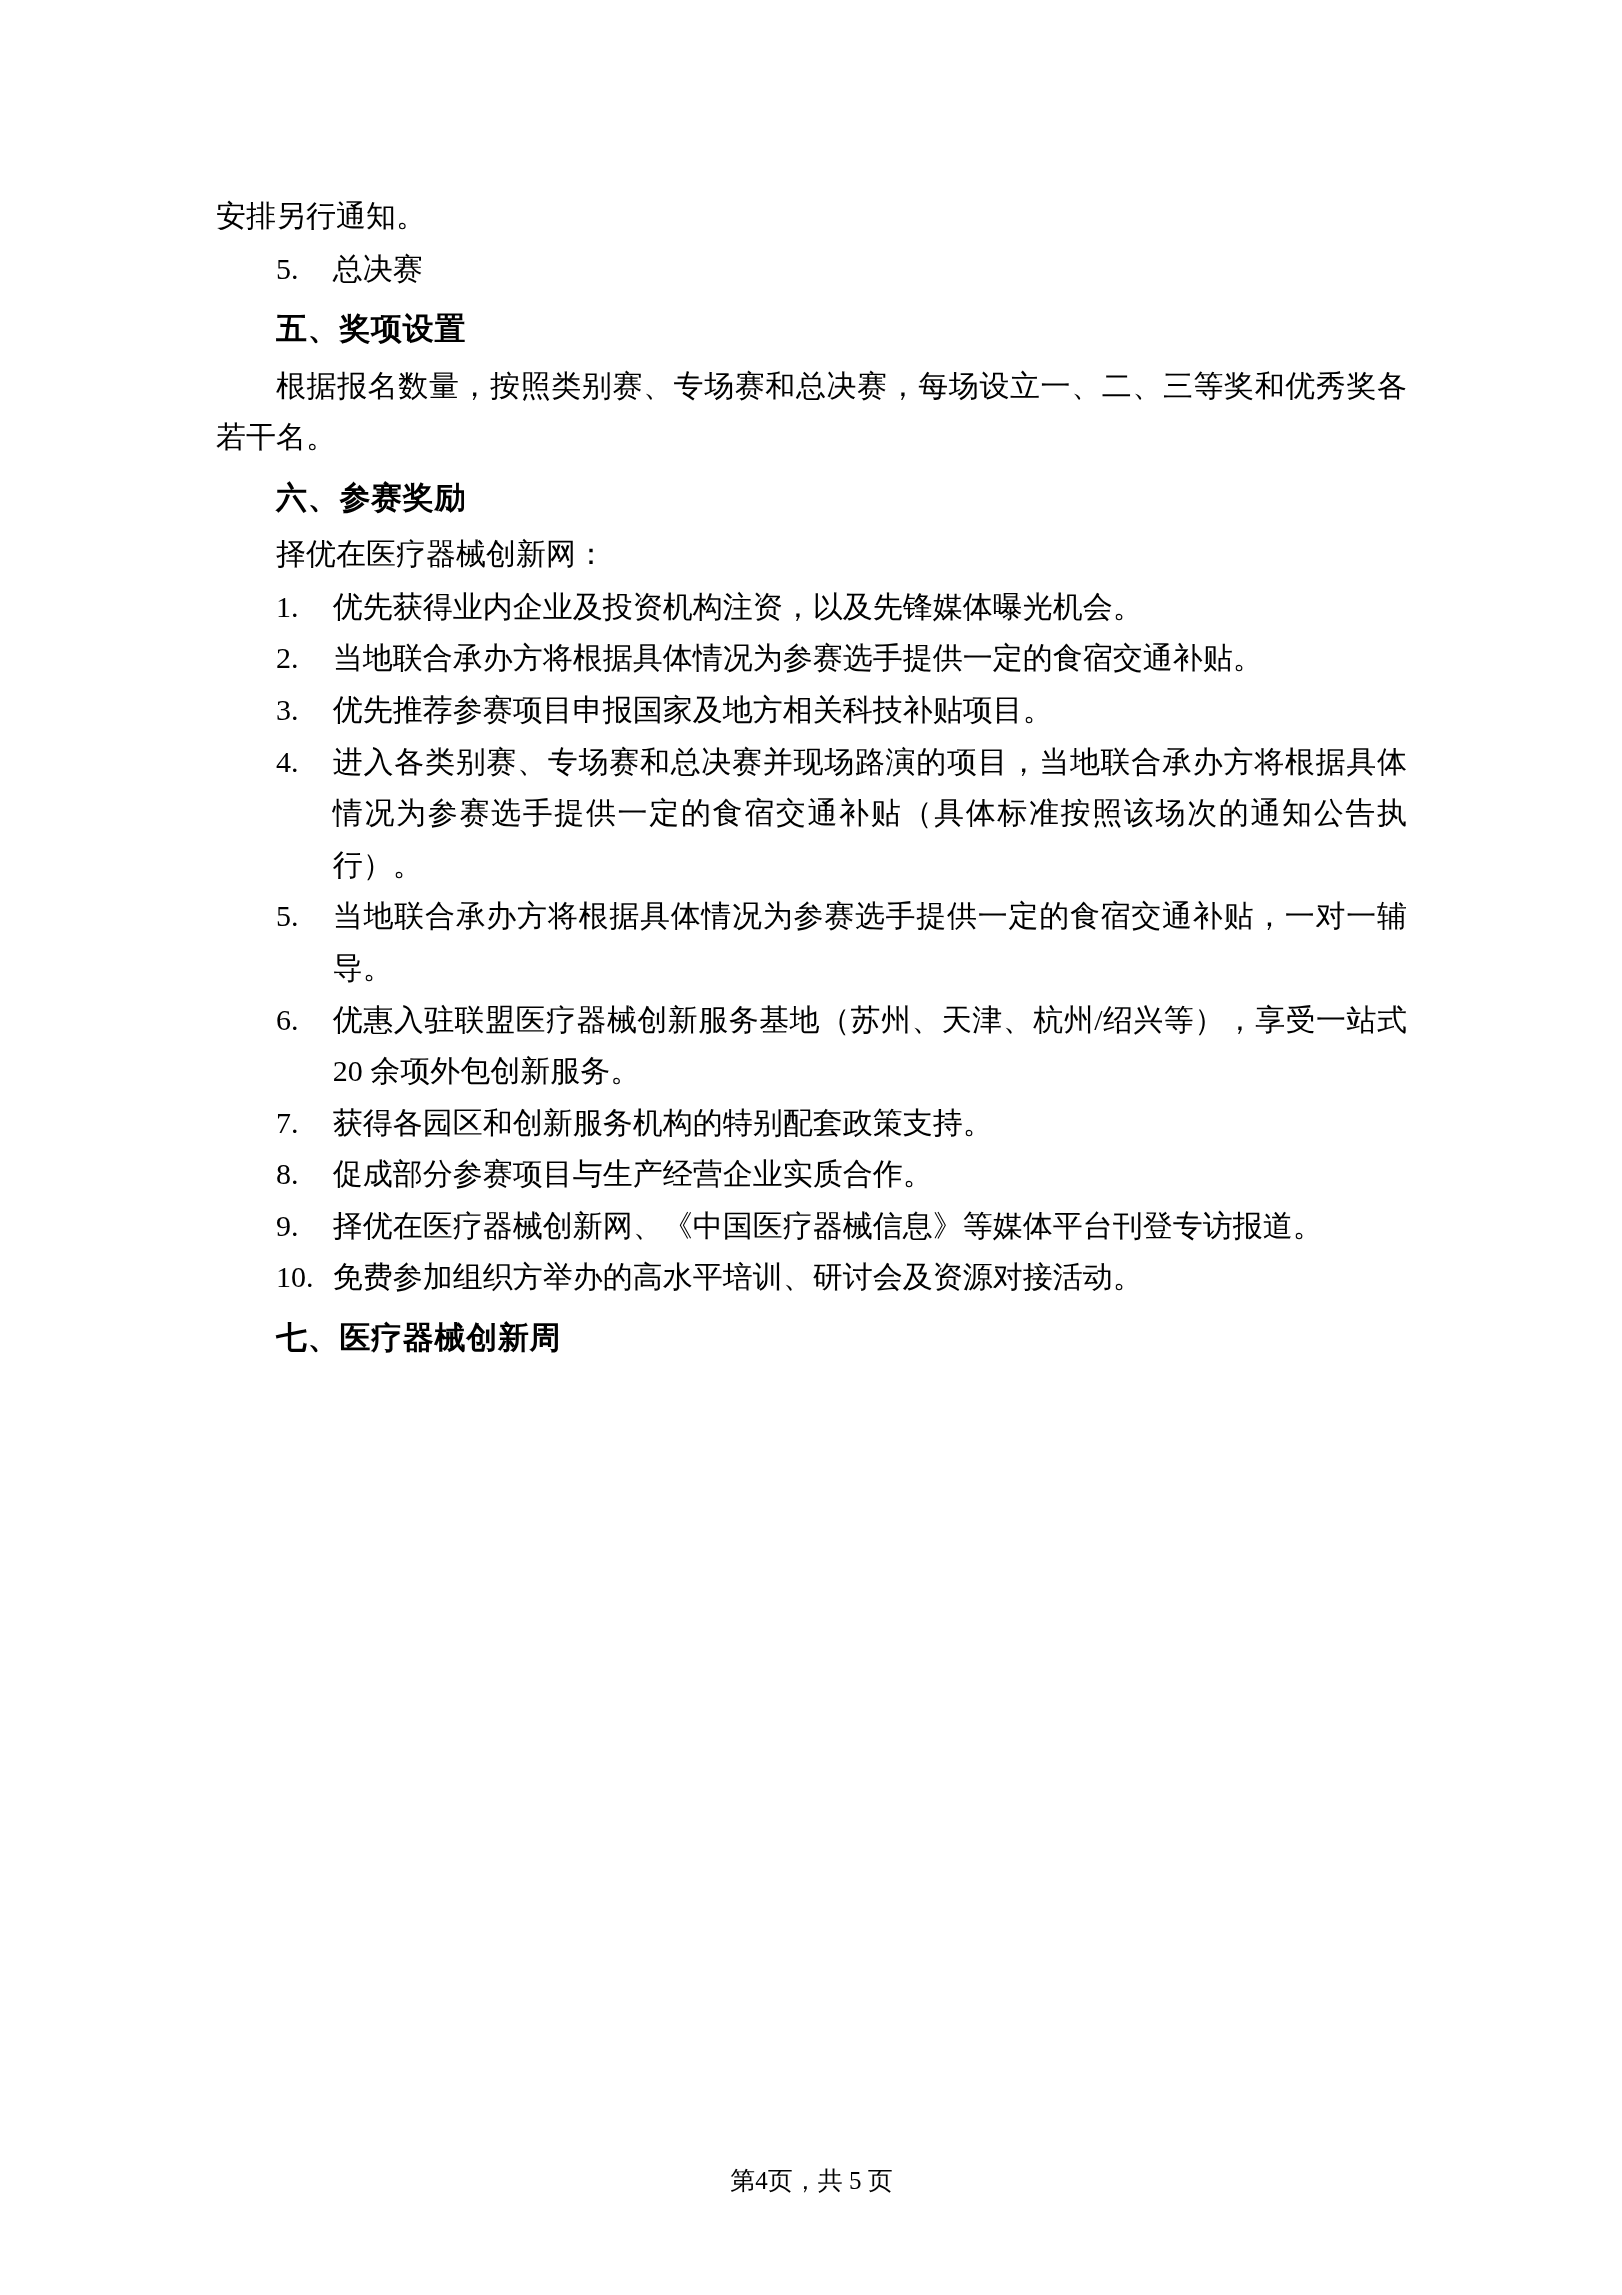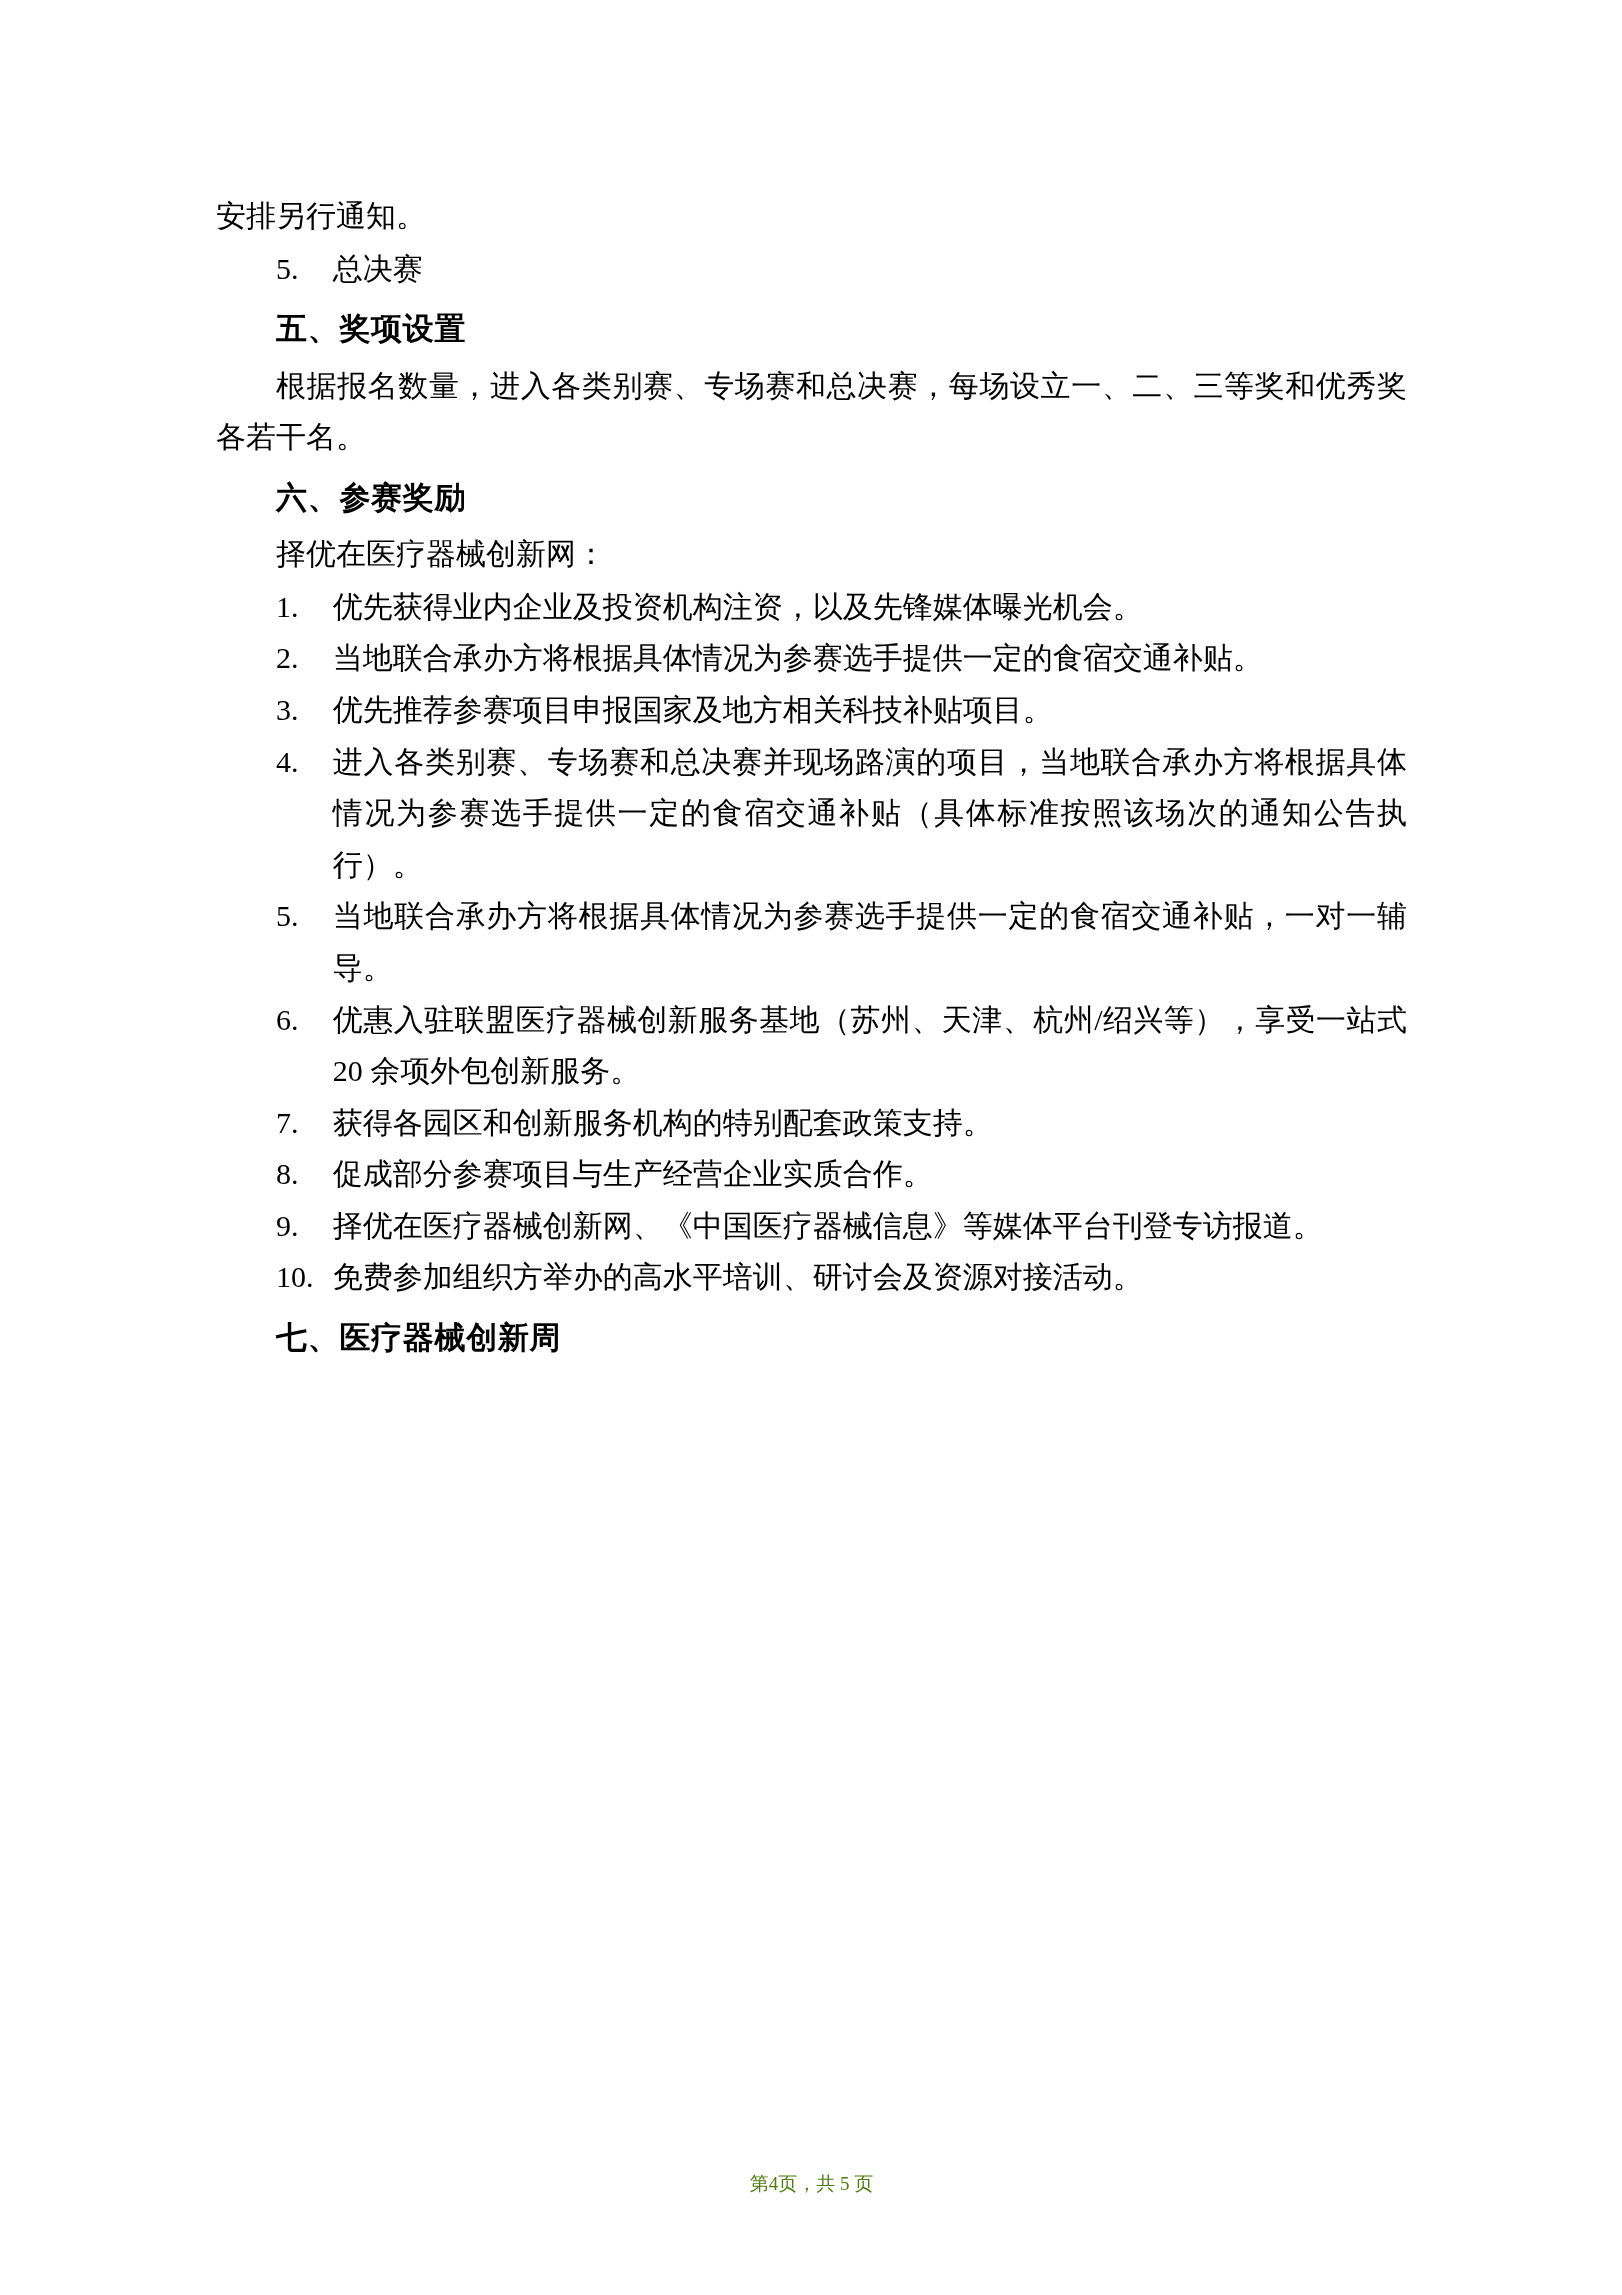--- a/index.html
+++ b/index.html
@@ -57,22 +57,22 @@
   .list-item .content {
     flex: 1 1 auto;
     margin-left: -5.2px;
   }
   .footer {
     position: absolute;
     left: 0;
     right: 0;
     bottom: 98px;
     text-align: center;
-    font-size: 19px;
-    color: #4d7c0f;
+    font-size: 25px;
+    color: #000000;
     font-family: "Liberation Serif", "DejaVu Serif", serif;
   }
   .flow {
     text-indent: 60px;
   }
 </style>
 </head>
 <body>
 
 <div class="page">
@@ -81,21 +81,21 @@
     <p class="para">安排另行通知。</p>
 
     <div class="list-item">
       <span class="marker">5.</span>
       <span class="content">总决赛</span>
     </div>
 
 
     <p class="heading">五、奖项设置</p>
 
-    <p class="flow">根据报名数量，进入各类别赛、专场赛和总决赛，每场设立一、二、三等奖和优秀奖各若干名。</p>
+    <p class="flow">根据报名数量，按照类别赛、专场赛和总决赛，每场设立一、二、三等奖和优秀奖各若干名。</p>
 
     <p class="heading">六、参赛奖励</p>
 
     <p class="flow">择优在医疗器械创新网：</p>
 
     <div class="list-item">
       <span class="marker">1.</span>
       <span class="content">优先获得业内企业及投资机构注资，以及先锋媒体曝光机会。</span>
     </div>
     <div class="list-item">

